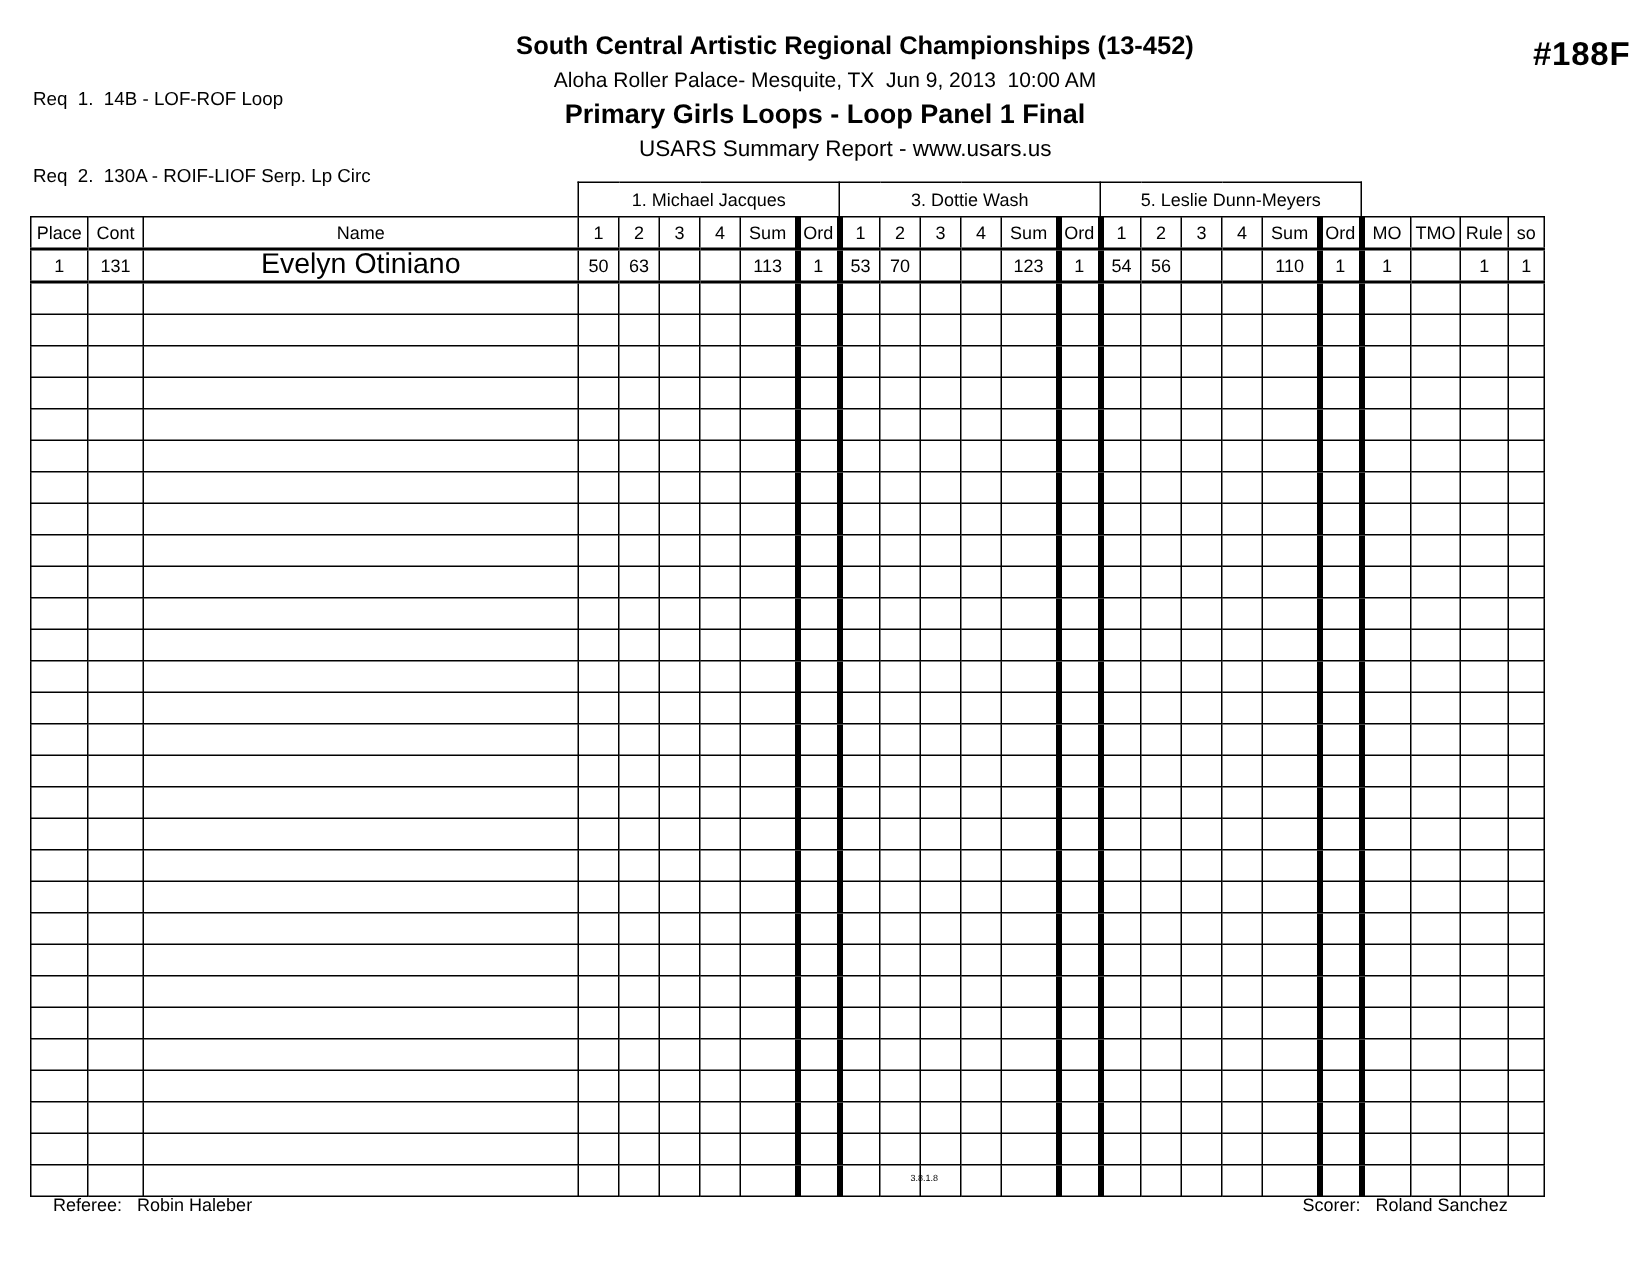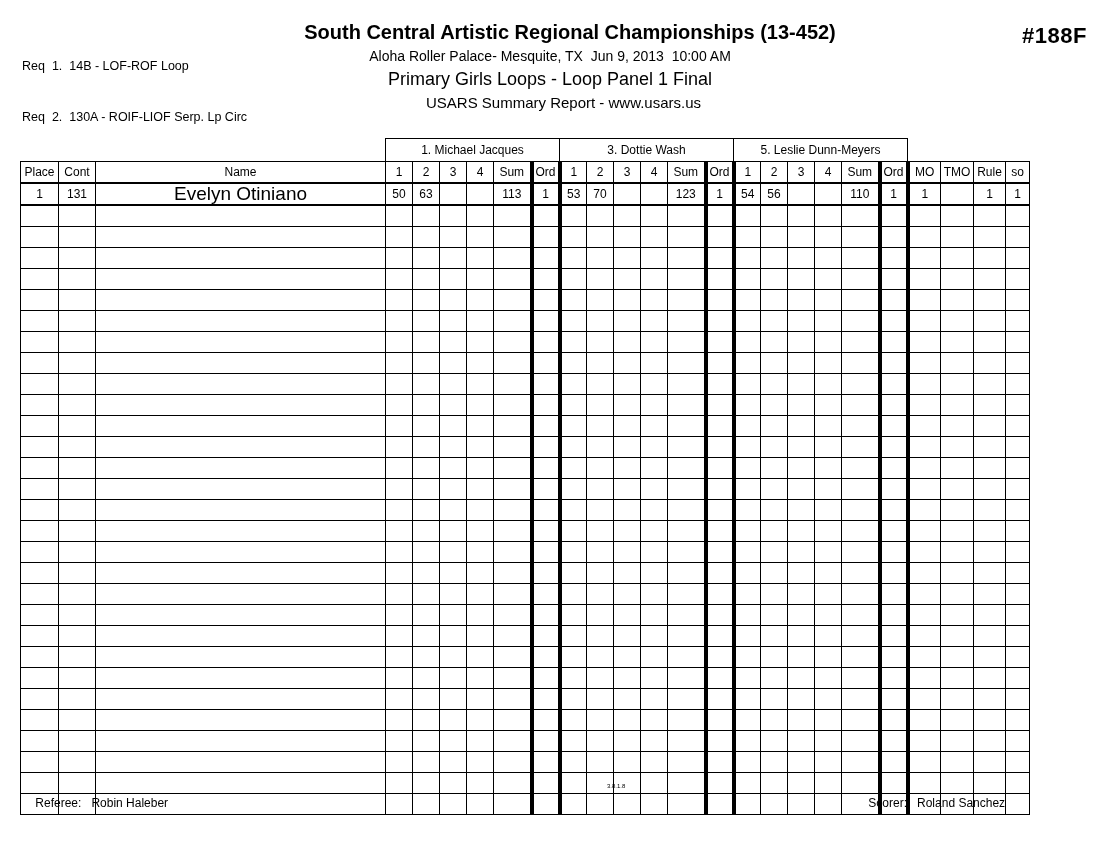--- a/index.html
+++ b/index.html
@@ -2,28 +2,28 @@
 <html><head>
 <meta charset="utf-8">
 <style>
   html,body{margin:0;padding:0;background:#fff;}
   .page{position:relative;width:1100px;height:850px;background:#ffffff;
         font-family:"Liberation Sans",sans-serif;color:#000;overflow:hidden;}
 
   
   .req-block{position:absolute;left:22px;top:24px;font-size:12.5px;line-height:17px;white-space:pre;}
   .title-block{position:absolute;left:0;right:0;top:21px;text-align:center;}
-  .title-main{font-size:20px;font-weight:bold;white-space:pre;padding-left:40px;}
+  .title-main{font-size:17px;font-weight:bold;white-space:pre;padding-left:40px;}
   .title-venue{font-size:14px;margin-top:4px;white-space:pre;}
-  .title-event{font-size:18px;font-weight:normal;margin-top:5px;white-space:pre;}
+  .title-event{font-size:18px;font-weight:bold;margin-top:5px;white-space:pre;}
   .title-report{font-size:15px;margin-top:4px;white-space:pre;margin-left:27px;}
   .event-num{position:absolute;left:1022px;top:23px;font-size:22px;font-weight:bold;letter-spacing:.5px;}
 
   
-  table.score{position:absolute;left:20px;top:138px;border-collapse:collapse;table-layout:fixed;}
+  table.score{position:absolute;left:20px;top:121px;border-collapse:collapse;table-layout:fixed;}
   table.score td,table.score th{border:1px solid #000;height:20px;padding:0 1px;
         font-size:12px;font-weight:normal;text-align:center;vertical-align:middle;
         white-space:nowrap;overflow:hidden;line-height:18px;}
   tr.judge-row{height:23px;}
   tr.judge-row td.nob{border:none;}
   td.judgebox{text-align:left;padding-left:5px;white-space:pre;}
   tr.head-row{height:20px;}
   .c-name{text-align:left;padding-left:6px;}
   .c-sum{text-align:right;padding-right:3px;}
   .c-ord{border-left:4px solid #000 !important;border-right:4px solid #000 !important;}

